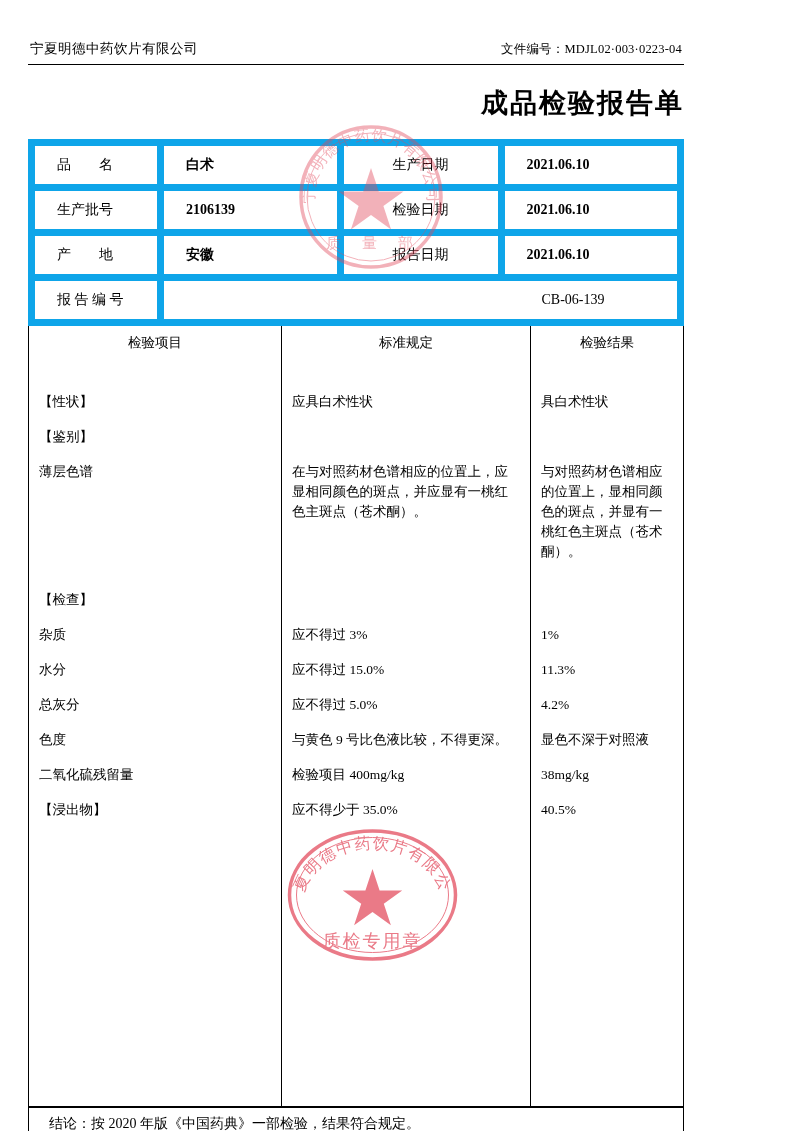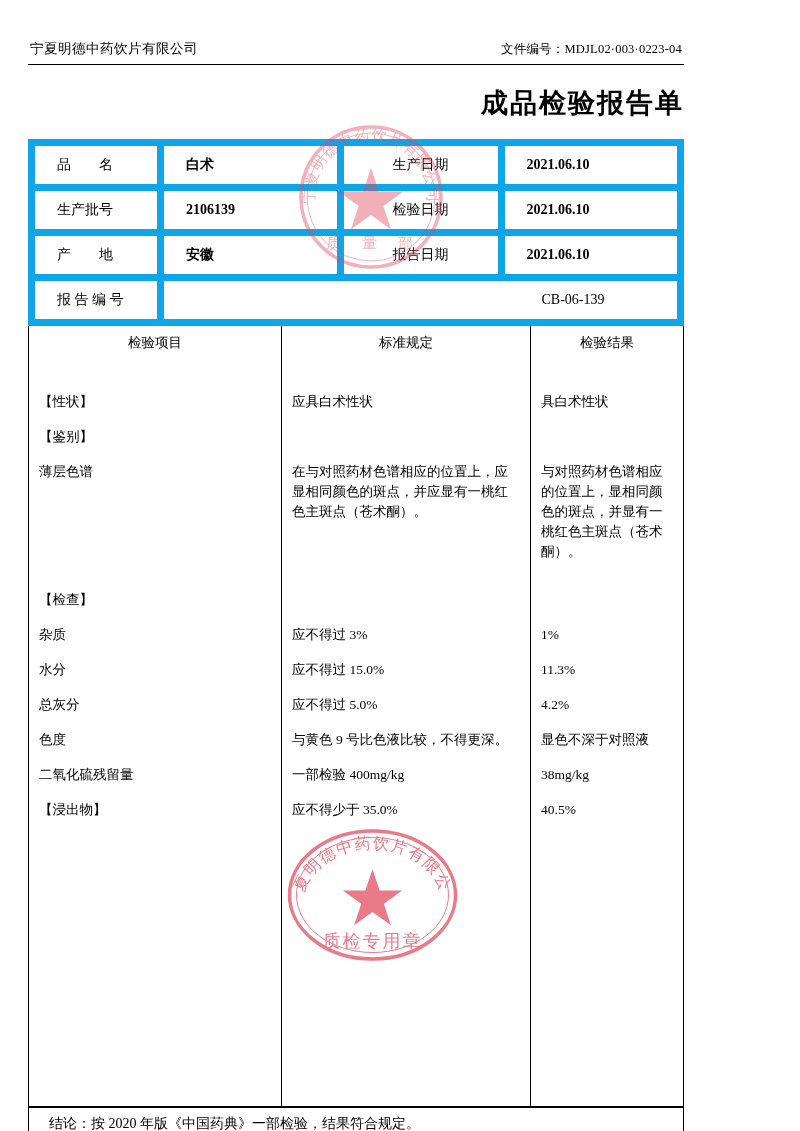--- a/index.html
+++ b/index.html
@@ -268,21 +268,21 @@
         <td>应不得过 5.0%</td>
         <td>4.2%</td>
       </tr>
       <tr>
         <td>色度</td>
         <td>与黄色 9 号比色液比较，不得更深。</td>
         <td>显色不深于对照液</td>
       </tr>
       <tr>
         <td>二氧化硫残留量</td>
-        <td>一部检验 400mg/kg</td>
+        <td>检验项目 400mg/kg</td>
         <td>38mg/kg</td>
       </tr>
       <tr>
         <td>【浸出物】</td>
         <td>应不得少于 35.0%</td>
         <td>40.5%</td>
       </tr>
       <tr>
         <td style="height:268px"></td>
         <td></td>

